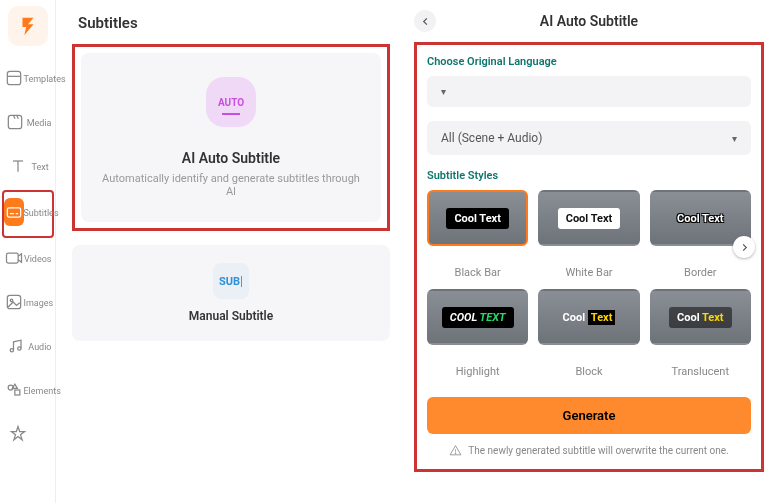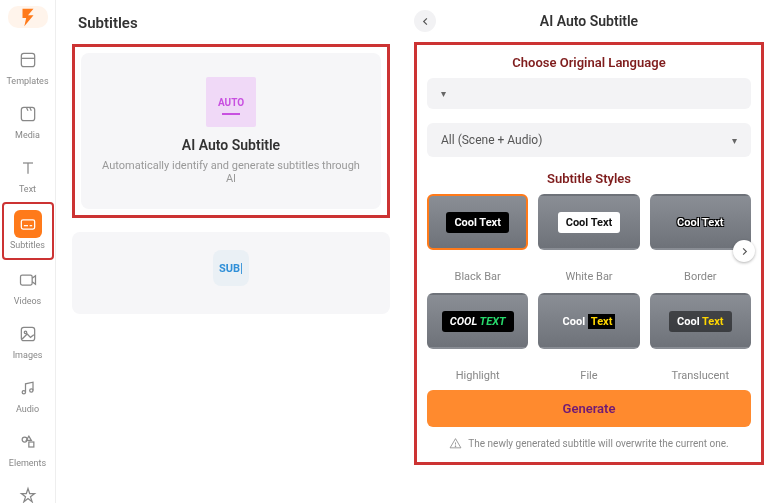--- a/index.html
+++ b/index.html
@@ -1,72 +1,72 @@
 <!DOCTYPE html>
 <html><head>
 <meta charset="utf-8">
 <style>
 * { margin: 0; padding: 0; box-sizing: border-box; font-family: -apple-system, BlinkMacSystemFont, "Segoe UI", Roboto, sans-serif; }
 body { background: #fff; width: 780px; height: 503px; display: flex; overflow: hidden; }
 
 .sidebar { width: 56px; background: #fff; border-right: 1px solid #eee; display: flex; flex-direction: column; align-items: center; padding-top: 6px; }
 .logo { width: 40px; height: 40px; background: #fff4eb; border-radius: 10px; display: flex; align-items: center; justify-content: center; margin-bottom: 12px; }
 .logo svg { width: 22px; height: 22px; }
-.nav-item { width: 48px; display: flex; flex-direction: column; align-items: center; padding: 6px 0; cursor: pointer; color: #888; font-size: 9px; border-radius: 6px; margin-bottom: 2px; }
+.nav-item { width: 48px; display: flex; flex-direction: row; align-items: center; padding: 6px 0; cursor: pointer; color: #888; font-size: 9px; border-radius: 6px; margin-bottom: 2px; }
 .nav-item.active { background: transparent; }
 .nav-item .icon-box { width: 28px; height: 28px; display: flex; align-items: center; justify-content: center; border-radius: 6px; margin-bottom: 2px; }
 .nav-item.active .icon-box { background: #ff7a1a; color: #fff; }
 .nav-item svg { width: 20px; height: 20px; stroke: #888; fill: none; stroke-width: 1.5; }
 .nav-item.active svg { stroke: #fff; }
 .nav-highlight { border: 2px solid #c33; border-radius: 4px; }
 
 .left-panel { width: 350px; padding: 14px 16px; }
 .left-title { font-size: 15px; font-weight: 600; color: #333; margin-bottom: 12px; margin-left: 6px; }
 .selection-box { border: 3px solid #c33; padding: 6px; }
 .card-big { background: #f6f6f8; border-radius: 8px; padding: 24px 16px; text-align: center; }
-.card-big .auto-icon { width: 50px; height: 50px; background: #f0d9f7; border-radius: 2px; display: inline-flex; align-items: center; justify-content: center; margin-bottom: 10px; position: relative; }
+.card-big .auto-icon { width: 50px; height: 50px; background: #f0d9f7; border-radius: 18px; display: inline-flex; align-items: center; justify-content: center; margin-bottom: 23px; position: relative; }
 .card-big .auto-icon .auto-txt { font-size: 10px; font-weight: 700; color: #c850e0; }
 .card-big .auto-icon .auto-underline { position: absolute; bottom: 12px; width: 18px; height: 2px; background: #c850e0; left: 50%; transform: translateX(-50%); }
 .card-big h3 { font-size: 14px; font-weight: 600; color: #333; margin-bottom: 6px; }
 .card-big p { font-size: 11px; color: #999; }
 
 .cards-row { display: flex; gap: 12px; margin-top: 14px; flex-direction: column; }
 .card-small { flex: 1; background: #f6f6f8; border-radius: 8px; padding: 18px 10px; text-align: center; cursor: pointer; }
 .card-small .icon-wrap { width: 36px; height: 36px; background: #eaf0f5; border-radius: 8px; display: inline-flex; align-items: center; justify-content: center; margin-bottom: 10px; }
 .card-small.upload .icon-wrap { background: #e4f5ee; }
 .card-small h4 { font-size: 12px; font-weight: 600; color: #333; }
 
 .right-panel { flex: 1; padding: 10px 16px 10px 8px; }
 .right-header { display: flex; align-items: center; margin-bottom: 10px; }
 .back-btn { width: 22px; height: 22px; border-radius: 50%; background: #f2f2f4; display: flex; align-items: center; justify-content: center; cursor: pointer; }
 .right-header h2 { flex: 1; text-align: center; font-size: 14px; font-weight: 600; color: #333; }
 
 .right-content { border: 3px solid #c33; padding: 10px 10px 12px 10px; }
-.label { font-size: 13px; font-weight: 600; color: #7f1d1d; margin-bottom: 8px; text-align: center; }
+.label { font-size: 11px; font-weight: 600; color: #0f766e; margin-bottom: 8px; }
 .select { background: #f3f3f5; border-radius: 6px; padding: 10px 14px; font-size: 12px; color: #555; display: flex; justify-content: space-between; align-items: center; cursor: pointer; margin-bottom: 14px; }
 .chev { font-size: 10px; color: #666; }
 
 .styles-grid { display: flex; flex-wrap: wrap; gap: 10px; position: relative; }
 .style-col { width: calc((100% - 20px)/3); }
 .style-tile { width: 100%; height: 56px; border-radius: 6px; background: linear-gradient(#8a8e95,#6e7279); display: flex; align-items: center; justify-content: center; cursor: pointer; border: 2px solid transparent; }
 .style-tile.selected { border: 2px solid #ff7a1a; }
 .style-label { font-size: 11px; color: #888; text-align: center; margin-top: 20px; }
 .preview { padding: 4px 8px; font-size: 11px; font-weight: 700; border-radius: 3px; }
 .p-blackbar { background: #000; color: #fff; }
 .p-whitebar { background: #fff; color: #111; }
 .p-border { color: #fff; text-shadow: -1px -1px 0 #000,1px -1px 0 #000,-1px 1px 0 #000,1px 1px 0 #000; }
 .p-highlight { background: #000; color: #fff; font-style: italic; }
 .p-highlight .hl { color: #27d86b; }
 .p-block .c1 { color: #fff; }
 .p-block .c2 { background: #000; color: #ffd600; padding: 1px 3px; }
 .p-trans { background: rgba(0,0,0,0.5); color: #fff; }
 .p-trans .hl { color: #ffd600; }
 .carousel-next { position: absolute; right: -4px; top: 46px; width: 22px; height: 22px; border-radius: 50%; background: #fff; box-shadow: 0 1px 3px rgba(0,0,0,.3); display: flex; align-items: center; justify-content: center; cursor: pointer; font-size: 11px; color: #555; }
 
-.generate-btn { margin-top: 8px; width: 100%; background: #ff8a2e; color: #701a75; border: none; border-radius: 6px; padding: 11px; font-size: 13px; font-weight: 600; cursor: pointer; }
+.generate-btn { margin-top: 19px; width: 100%; background: #ff8a2e; color: #000000; border: none; border-radius: 6px; padding: 11px; font-size: 13px; font-weight: 600; cursor: pointer; }
 .warning { display: flex; align-items: center; justify-content: center; gap: 6px; font-size: 10px; color: #888; margin-top: 10px; }
 .warning svg { width: 13px; height: 13px; stroke: #888; fill: none; stroke-width: 1.5; }
 </style>
 </head>
 <body>
 
 <div class="sidebar">
   <div class="logo">
     <svg viewBox="0 0 24 24">
         <path d="M6 3 L18 3 L12 10 L18 10 L8 22 L10 13 L6 13 Z" fill="#ff7a1a"></path>
@@ -173,20 +173,21 @@
       <h3>AI Auto Subtitle</h3>
       <p>Automatically identify and generate subtitles through AI</p>
     </div>
   </div>
   <div class="cards-row">
     <div class="card-small">
       <div class="icon-wrap">
         <span style="font-size:11px;font-weight:700;color:#2f8fd8">SUB</span>
           <span style="color:#2f8fd8;font-size:12px">|</span>
       </div>
+      <h4>Manual Subtitle</h4>
     </div>
   </div>
 </div>
 
 <div class="right-panel">
   <div class="right-header">
     <div class="back-btn">
       <svg viewBox="0 0 24 24" width="11" height="11" fill="none" stroke="#555" stroke-width="2.5">
           <path d="M15 5 L8 12 L15 19"></path>
         </svg>
@@ -229,21 +230,21 @@
       <div class="style-col">
         <div class="style-tile">
             <span class="preview p-highlight"><span>COOL </span><span class="hl">TEXT</span></span>
           </div>
         <div class="style-label">Highlight</div>
       </div>
       <div class="style-col">
         <div class="style-tile">
             <span class="preview p-block"><span class="c1">Cool </span><span class="c2">Text</span></span>
           </div>
-        <div class="style-label">File</div>
+        <div class="style-label">Block</div>
       </div>
       <div class="style-col">
         <div class="style-tile">
             <span class="preview p-trans"><span>Cool </span><span class="hl">Text</span></span>
           </div>
         <div class="style-label">Translucent</div>
       </div>
       <div class="carousel-next">
         <svg viewBox="0 0 24 24" width="11" height="11" fill="none" stroke="#555" stroke-width="2.5">
             <path d="M9 5 L16 12 L9 19"></path>

